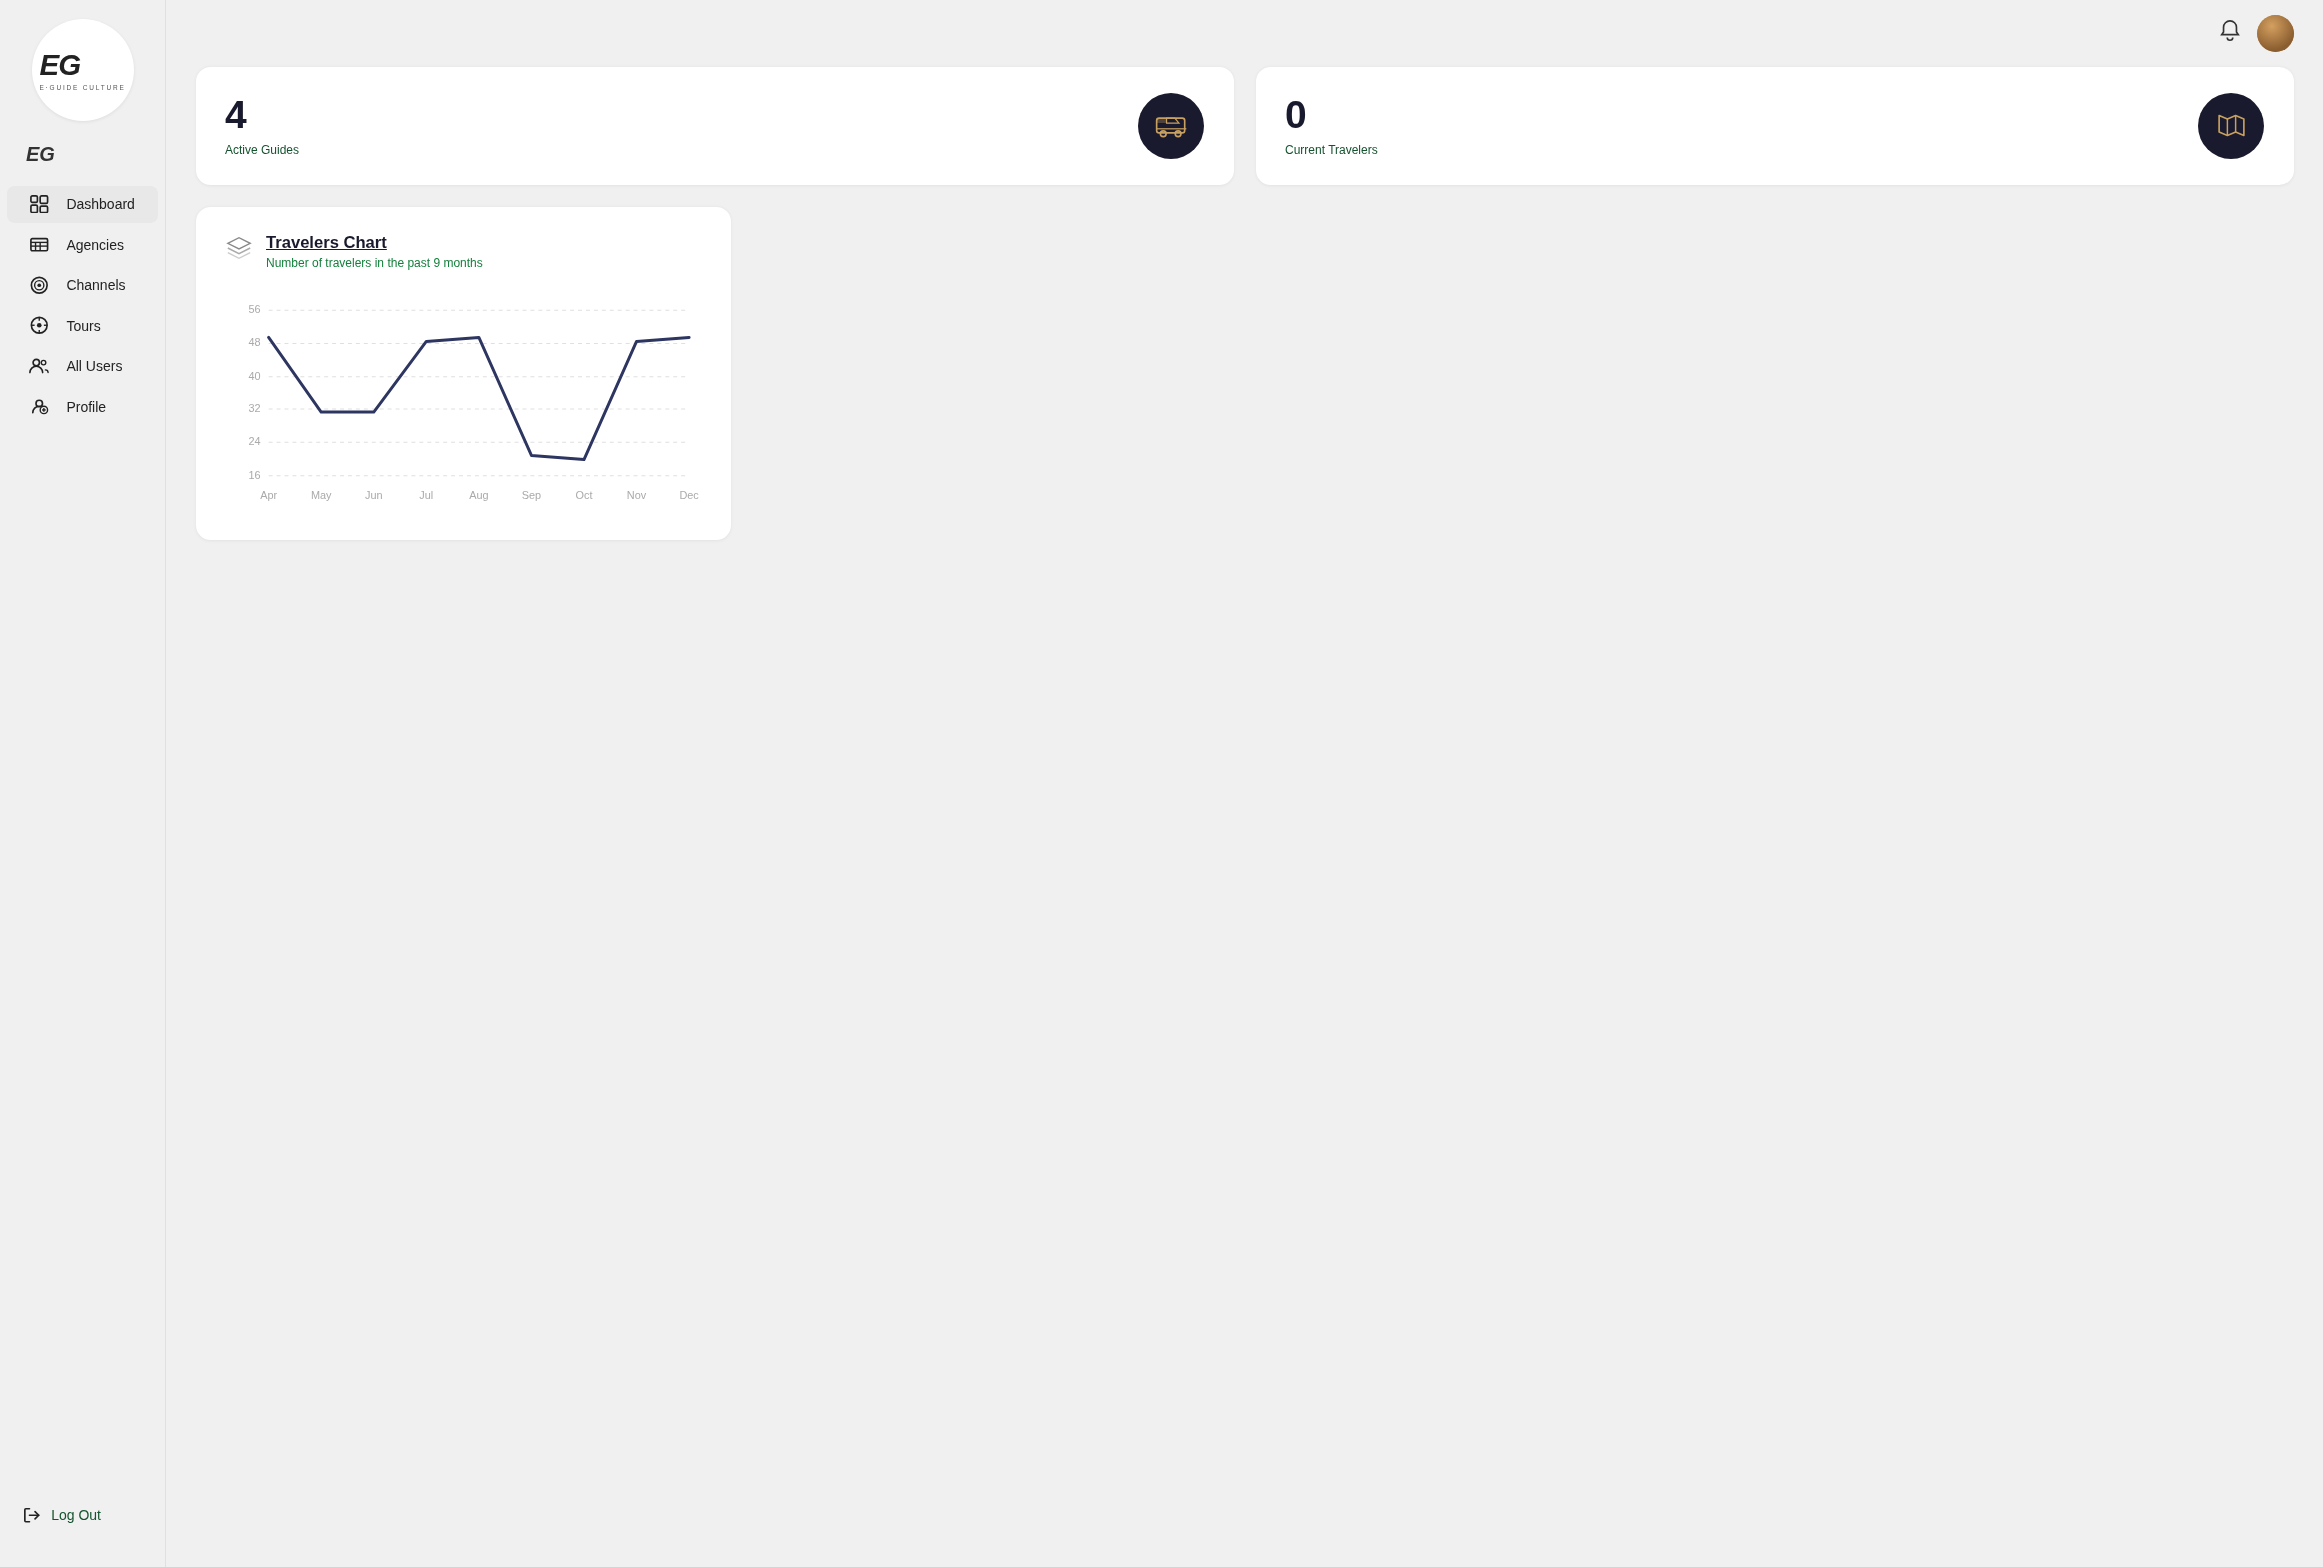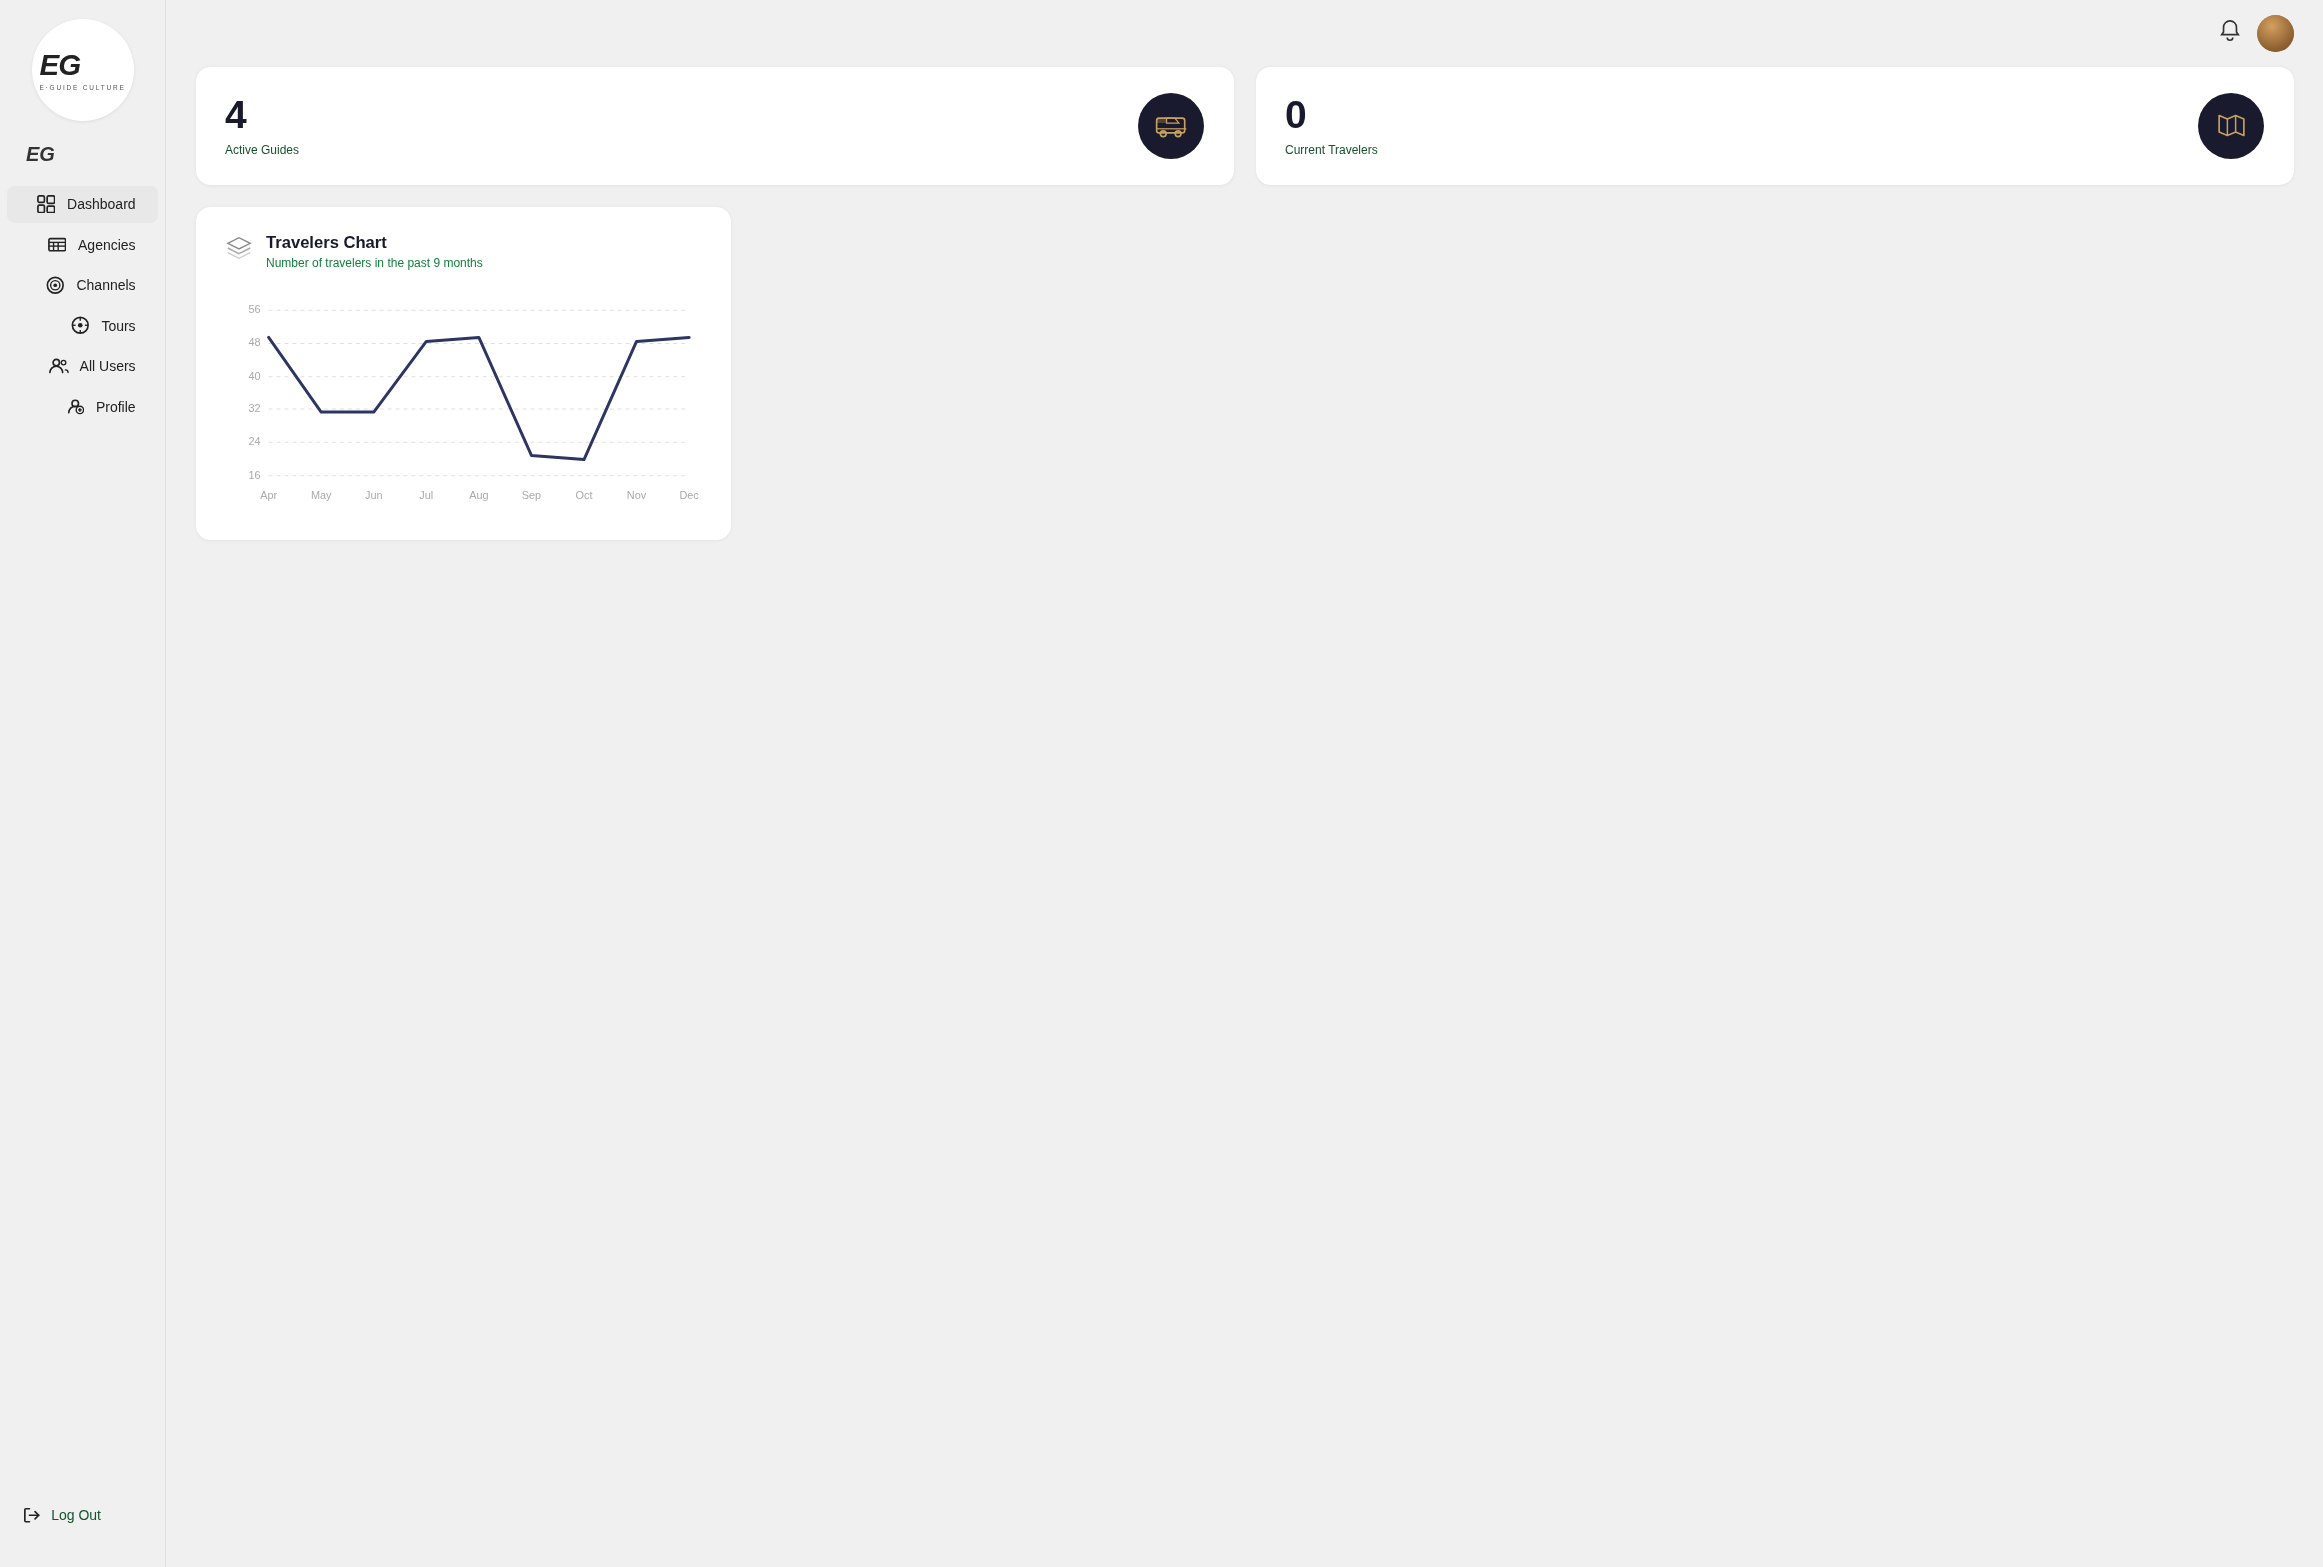--- a/index.html
+++ b/index.html
@@ -71,25 +71,24 @@
     }
 
     .nav-item {
       display: flex;
       align-items: center;
       padding: 9.2px 22px;
       cursor: pointer;
       font-size: 14px;
       color: #222;
       font-weight: 500;
-      gap: 11px;
+      gap: 17px;
       border-radius: 7.4px;
       margin: 1.8px 7.4px;
       transition: background 0.15s;
-      justify-content: flex-end;
     }
 
     .nav-item.active {
       background: #e8e8e8;
     }
 
     .nav-icon {
       font-size: 16.6px;
       width: 20px;
       display: flex;
@@ -233,20 +232,21 @@
 
     .chart-icon {
       margin-top: 1.8px;
     }
 
     .chart-title {
       font-size: 16.6px;
       font-weight: 700;
       color: #1a1a2e;
       margin-bottom: 3.7px;
+      text-decoration: underline;
     }
 
     .chart-subtitle {
       font-size: 12px;
       color: #15803d;
     }
 
     .chart-area {
       position: relative;
       height: 222px;

